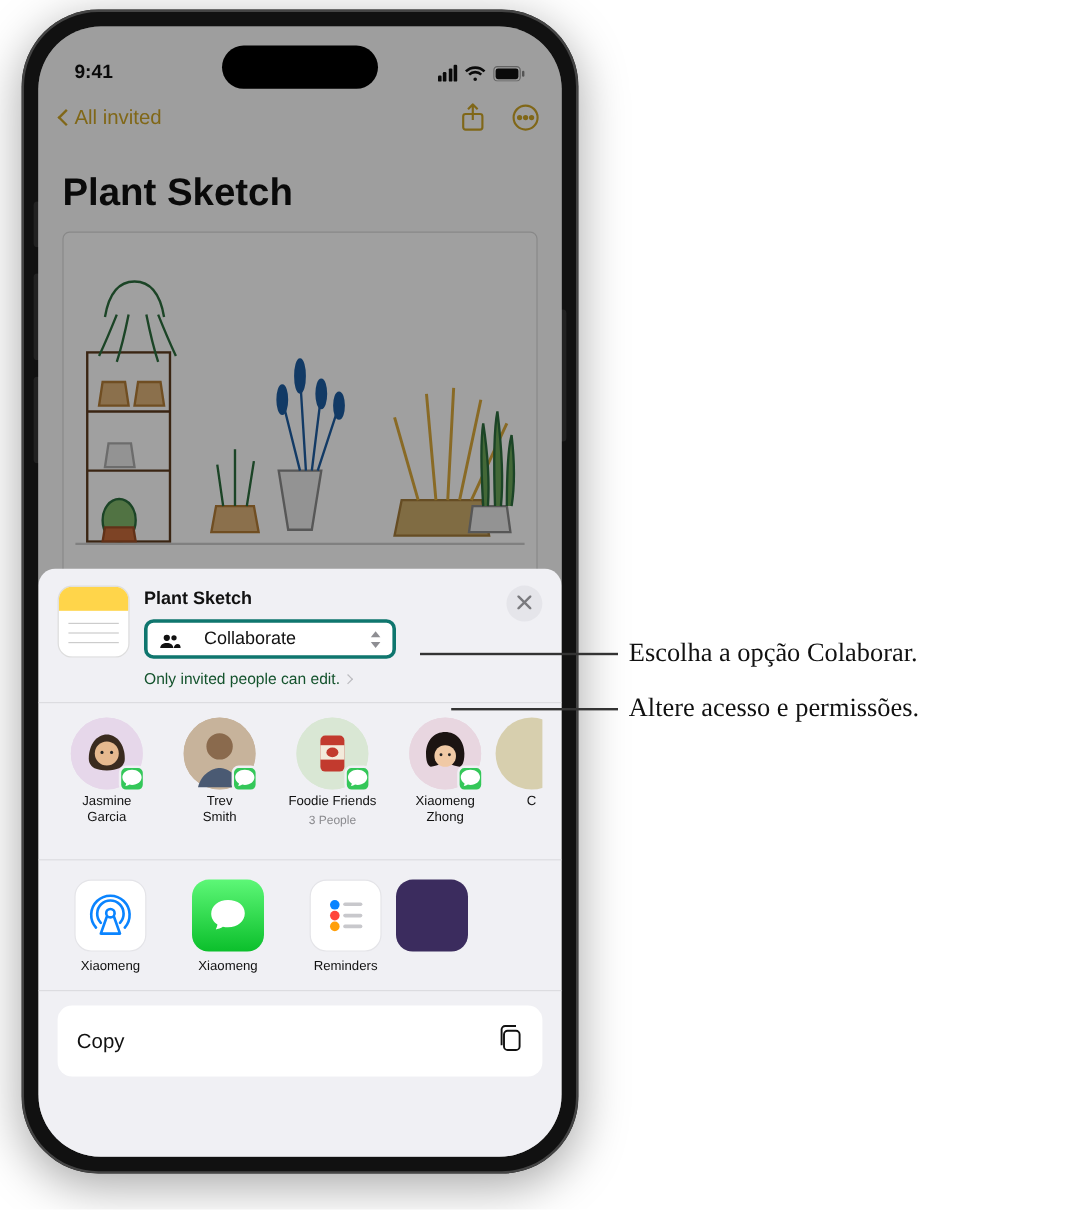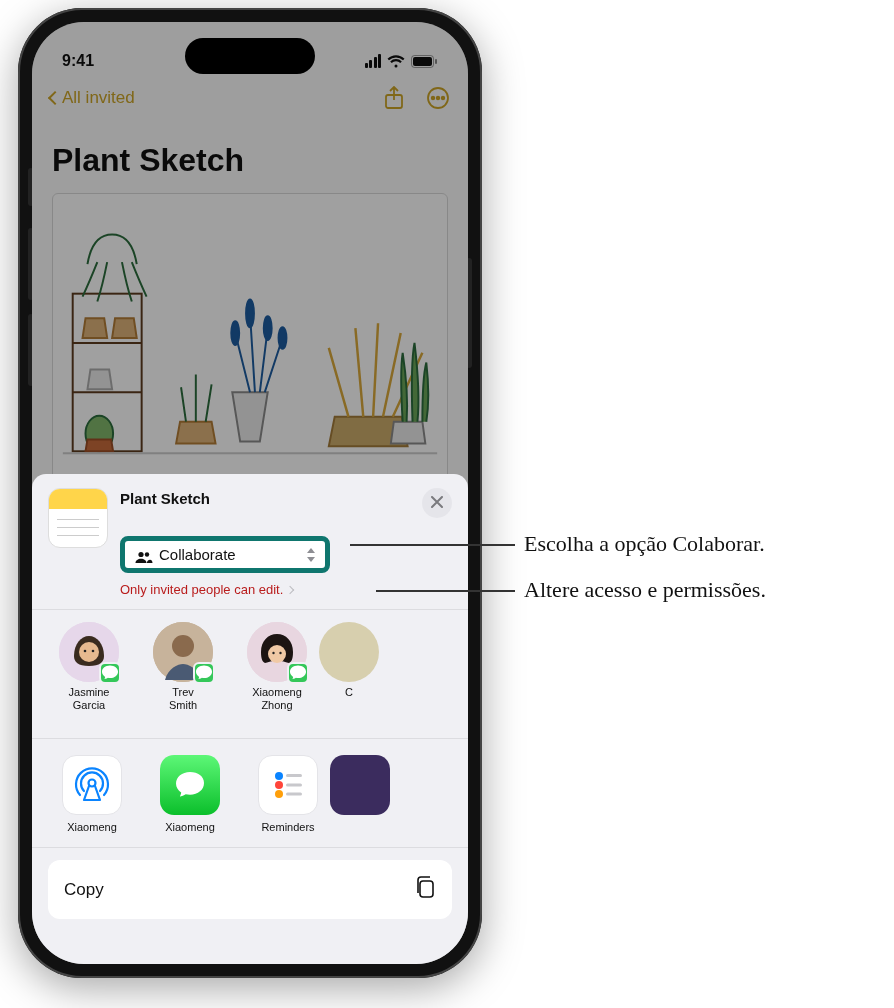--- a/index.html
+++ b/index.html
@@ -152,48 +152,47 @@
     .notes-app-icon::after {
       content:"";position:absolute;left:8px;right:8px;top:30px;height:1px;
       box-shadow:0 0 0 #ccc,0 8px 0 #ccc,0 16px 0 #ccc;
       background:#ccc;
     }
     .sheet-header-mid { flex:1; display:flex; flex-direction:column; gap:7px; }
     .sheet-title { font-size:15px; font-weight:600; color:#111; margin-bottom:2px; margin-top:2px;}
     .collab-pill {
       display:flex;
       align-items:center;
-      gap:8px;
-      border:5px solid #0f766e;
+      gap:21px;
+      border:3px solid #0f766e;
       border-radius:8px;
       padding:5px 10px;
       background:#fff;
       width:210px;
       font-size:15px;
       color:#111;
-      margin-top:20px;
     }
     .collab-pill .people-icon { width:16px;height:12px; }
     .collab-pill .label { flex:1; }
     .collab-pill .updown {
       width:10px;height:14px;position:relative;
     }
     .collab-pill .updown::before,.collab-pill .updown::after{
       content:"";position:absolute;left:2px;width:0;height:0;
       border-left:4px solid transparent;border-right:4px solid transparent;
     }
     .collab-pill .updown::before{top:0;border-bottom:5px solid #8e8e93;}
     .collab-pill .updown::after{bottom:0;border-top:5px solid #8e8e93;}
     .close-circle {
       width:30px;height:30px;border-radius:15px;background:#e5e5ea;
       display:flex;align-items:center;justify-content:center;
       color:#7a7a7e;font-size:17px;font-weight:300;
     }
     .permission-row {
-      font-size:13px; color:#b91c1c; margin-top:2px;
+      font-size:13px; color:#14532d; margin-top:2px;
       display:flex;align-items:center;gap:2px;
     }
     .perm-chevron{
       width:6px;height:6px;border-top:1.5px solid #bcbcc0;border-right:1.5px solid #bcbcc0;
       transform:rotate(45deg);margin-left:2px;
     }
 
     .divider {
       height:1px;background:#dcdce0;margin:12px -16px 0;
     }
@@ -438,20 +437,37 @@
               </svg>
             <div class="msg-badge">
               <svg width="13" height="13" viewBox="0 0 13 13" fill="#fff">
                   <path d="M6.5 1C3.2 1 .7 3 .7 5.6c0 1.5.9 2.8 2.3 3.7-.1.8-.6 1.7-.6 1.7s1.6-.3 2.6-1c.5.1 1 .2 1.5.2 3.3 0 5.8-2 5.8-4.6S9.8 1 6.5 1z"></path>
                 </svg>
             </div>
           </div>
           <div class="contact-label"><span>Trev</span><br><span>Smith</span></div>
         </div>
 
+        <div class="contact">
+          <div class="avatar" style="background:#d9e7d4;">
+            <svg viewBox="0 0 60 60">
+                <circle cx="30" cy="30" r="30" fill="#d9e7d4"></circle>
+                <rect x="20" y="15" width="20" height="30" rx="4" fill="#c23a2e"></rect>
+                <rect x="20" y="23" width="20" height="12" fill="#f3eadb"></rect>
+                <ellipse cx="30" cy="29" rx="5" ry="4" fill="#c23a2e"></ellipse>
+              </svg>
+            <div class="msg-badge">
+              <svg width="13" height="13" viewBox="0 0 13 13" fill="#fff">
+                  <path d="M6.5 1C3.2 1 .7 3 .7 5.6c0 1.5.9 2.8 2.3 3.7-.1.8-.6 1.7-.6 1.7s1.6-.3 2.6-1c.5.1 1 .2 1.5.2 3.3 0 5.8-2 5.8-4.6S9.8 1 6.5 1z"></path>
+                </svg>
+            </div>
+          </div>
+          <div class="contact-label"><span>Foodie Friends</span></div>
+          <div class="contact-sub">3 People</div>
+        </div>
 
         <div class="contact">
           <div class="avatar" style="background:#e8d6e0;">
             <svg viewBox="0 0 60 60">
                 <circle cx="30" cy="30" r="30" fill="#e8d6e0"></circle>
                 <path d="M14 30c0-11 7-18 16-18s16 7 16 18c0 8-2 10-4 11-6-1-8-3-12-3s-6 2-12 3c-2-1-4-3-4-11z" fill="#1c1412"></path>
                 <circle cx="30" cy="32" r="9" fill="#f0c9a5"></circle>
                 <circle cx="26.5" cy="31" r="1.2" fill="#222"></circle>
                 <circle cx="33.5" cy="31" r="1.2" fill="#222"></circle>
               </svg>

